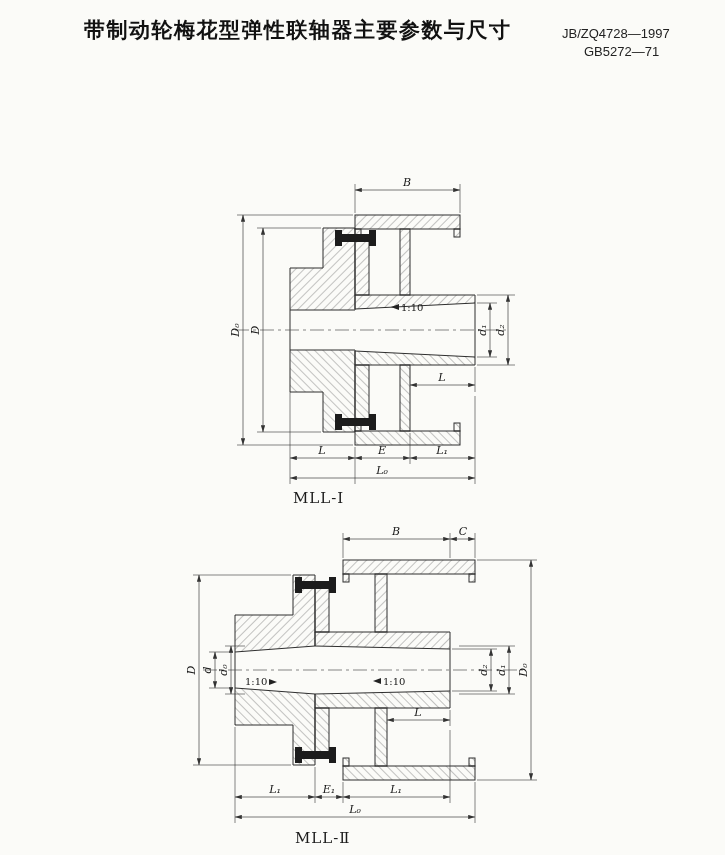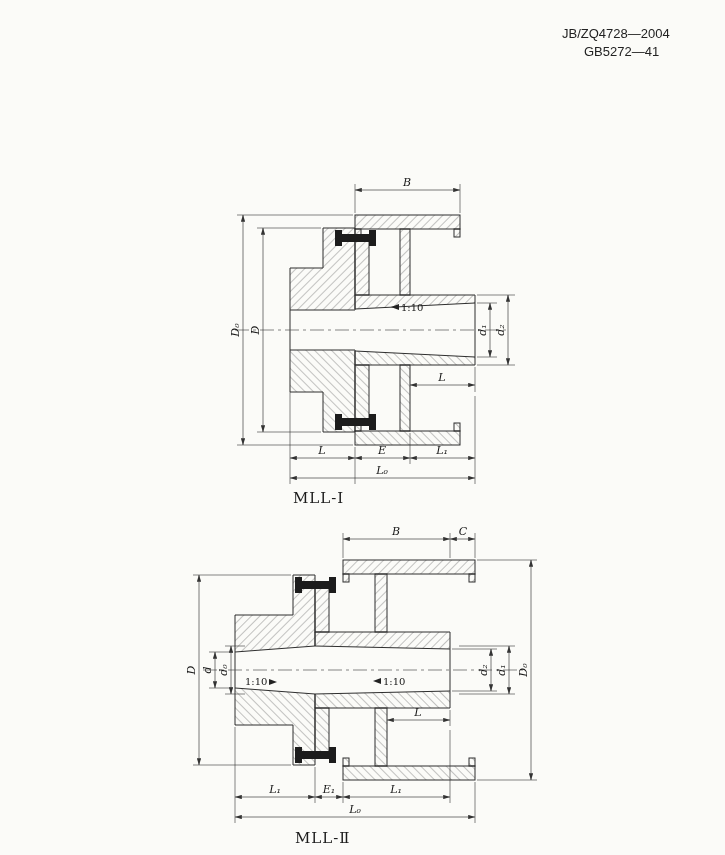--- a/index.html
+++ b/index.html
@@ -42,22 +42,23 @@
     font-family:"DejaVu Serif", serif; font-style:normal;
     font-size:10px; fill:#161616;
   }
   .cut { stroke:#2e2e2e; stroke-width:1; }
 </style>
 </head>
 <body>
 
 <div class="page">
 
-  <div class="std std1">JB/ZQ4728—2004</div>
-  <div class="std std2">GB5272—41</div>
+  <div class="title">带制动轮梅花型弹性联轴器主要参数与尺寸</div>
+  <div class="std std1">JB/ZQ4728—1997</div>
+  <div class="std std2">GB5272—71</div>
 
 
   <svg class="fig" style="left:195px; top:140px;" width="340" height="352" viewBox="0 0 340 352">
     <defs>
       <pattern id="h1" patternUnits="userSpaceOnUse" width="6" height="6" patternTransform="rotate(45)">
         <line x1="0" y1="0" x2="0" y2="6" stroke="#6b6b6b" stroke-width="0.8"></line>
       </pattern>
       <marker id="ar1" viewBox="0 0 10 6" refX="9.5" refY="3" markerWidth="11" markerHeight="7" orient="auto-start-reverse">
         <path d="M0,0 L10,3 L0,6 z" fill="#333"></path>
       </marker>

